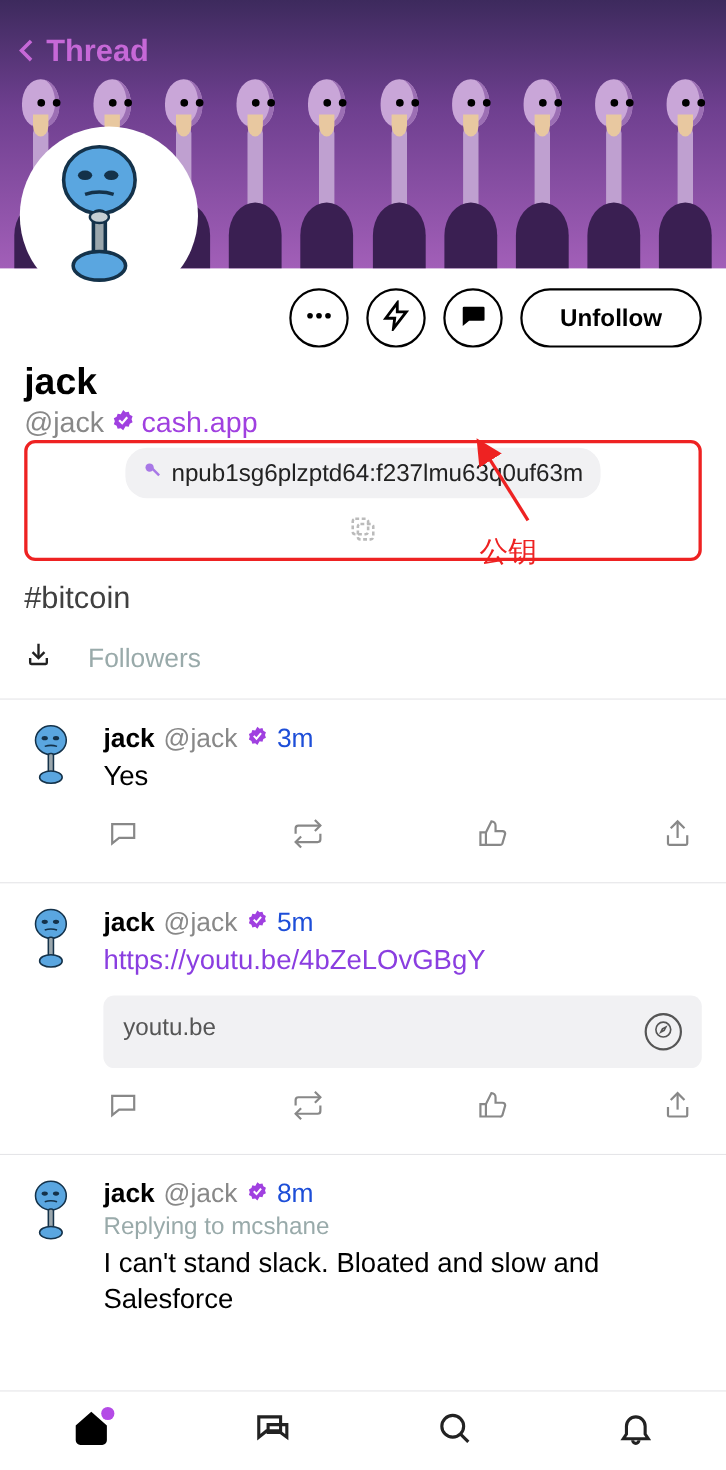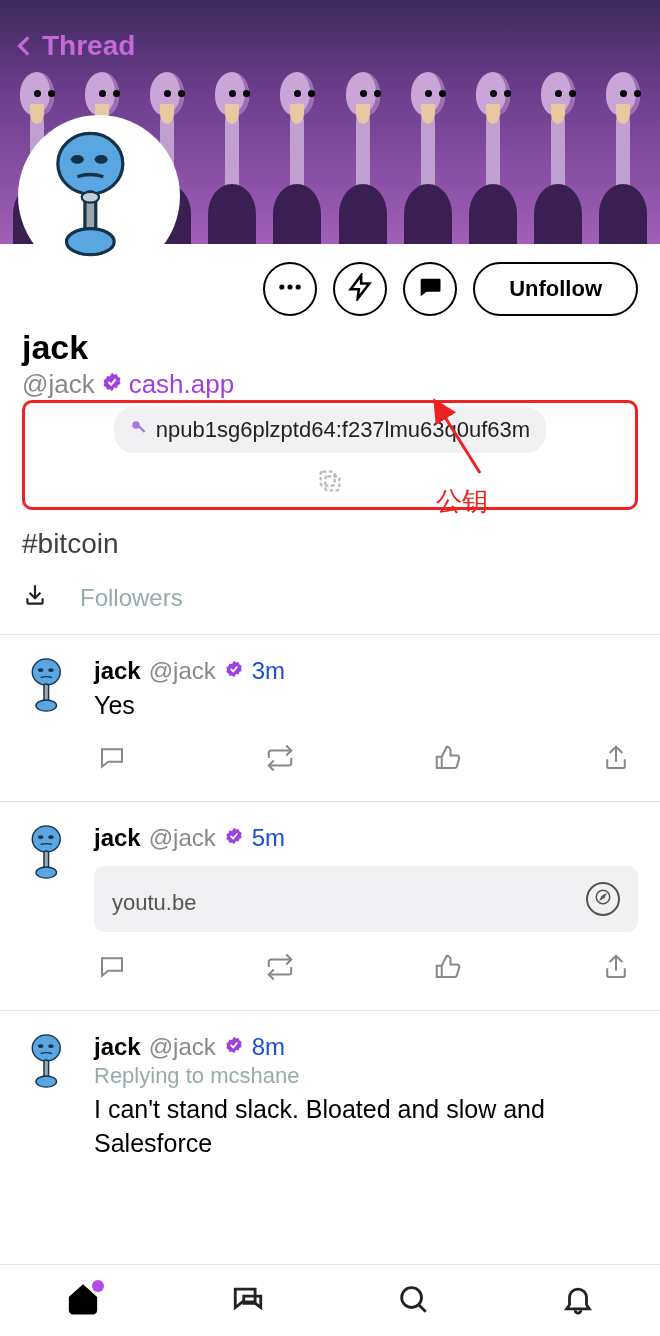--- a/index.html
+++ b/index.html
@@ -65,21 +65,21 @@
   .post .mini-av svg { width:56px; height:56px; }
   .post .body { flex:1; }
   .post .hdr { display:flex; align-items:center; gap:8px; font-size:24px; }
   .post .hdr .nm { font-weight:700; }
   .post .hdr .hd { color:#888; }
   .post .hdr .vf svg { width:20px; height:20px;}
   .post .hdr .tm { color:#1d4ed8; }
   .post .reply-to { color:#9aa; font-size:22px; margin-top:2px;}
   .post .content { font-size:25px; margin-top:4px; line-height:1.35; word-break:break-word;}
   .post .content .lnk { color:#8a3ee0; }
-  .link-card { margin-top:14px; background:#f1f1f3; border-radius:10px; padding:16px 18px; display:flex; align-items:flex-end; justify-content:space-between; font-size:22px; color:#555;}
+  .link-card { margin-top:14px; background:#f1f1f3; border-radius:10px; padding:16px 18px; display:flex; align-items:flex-start; justify-content:space-between; font-size:22px; color:#555;}
   .link-card .go { width:34px; height:34px; border:2px solid #555; border-radius:50%; display:flex; align-items:center; justify-content:center;}
   .link-card .go svg{width:18px;height:18px;}
   
   .post-actions { display:flex; justify-content:space-between; padding:22px 4px 26px 0; color:#888;}
   .post-actions .pa { width:36px; height:30px; display:flex; align-items:center; justify-content:center;}
   .post-actions svg { width:30px; height:30px; stroke:#888; fill:none; stroke-width:1.6;}
 
   
   .tabbar { position:absolute; bottom:0; left:0; right:0; height:72px; border-top:1px solid #e5e5e8; background:#fff; display:flex; justify-content:space-around; align-items:center;}
   .tabbar .tab { position:relative; }
@@ -363,20 +363,21 @@
     <div class="body">
       <div class="hdr">
         <span class="nm">jack</span>
         <span class="hd">@jack</span>
         <span class="vf"><svg viewBox="0 0 24 24" fill="#a040e0">
               <path d="M12 2l2.4 2.1 3.1-.6 1 3 2.8 1.5-1 3 1 3-2.8 1.5-1 3-3.1-.6L12 22l-2.4-2.1-3.1.6-1-3L2.7 16l1-3-1-3 2.8-1.5 1-3 3.1.6z"></path>
               <polyline points="8 12 11 15 16 9" fill="none" stroke="#fff" stroke-width="2.2"></polyline>
             </svg></span>
         <span class="tm">5m</span>
       </div>
+      <div class="content"><a class="lnk">https://youtu.be/4bZeLOvGBgY</a></div>
       <div class="link-card">
         <span>youtu.be</span>
         <span class="go">
             <span><svg viewBox="0 0 24 24" fill="none" stroke="#555" stroke-width="2">
                 <circle cx="12" cy="12" r="9"></circle>
                 <polygon points="15 9 13 13 9 15 11 11"></polygon>
               </svg></span>
           </span>
       </div>
       <div class="post-actions">

